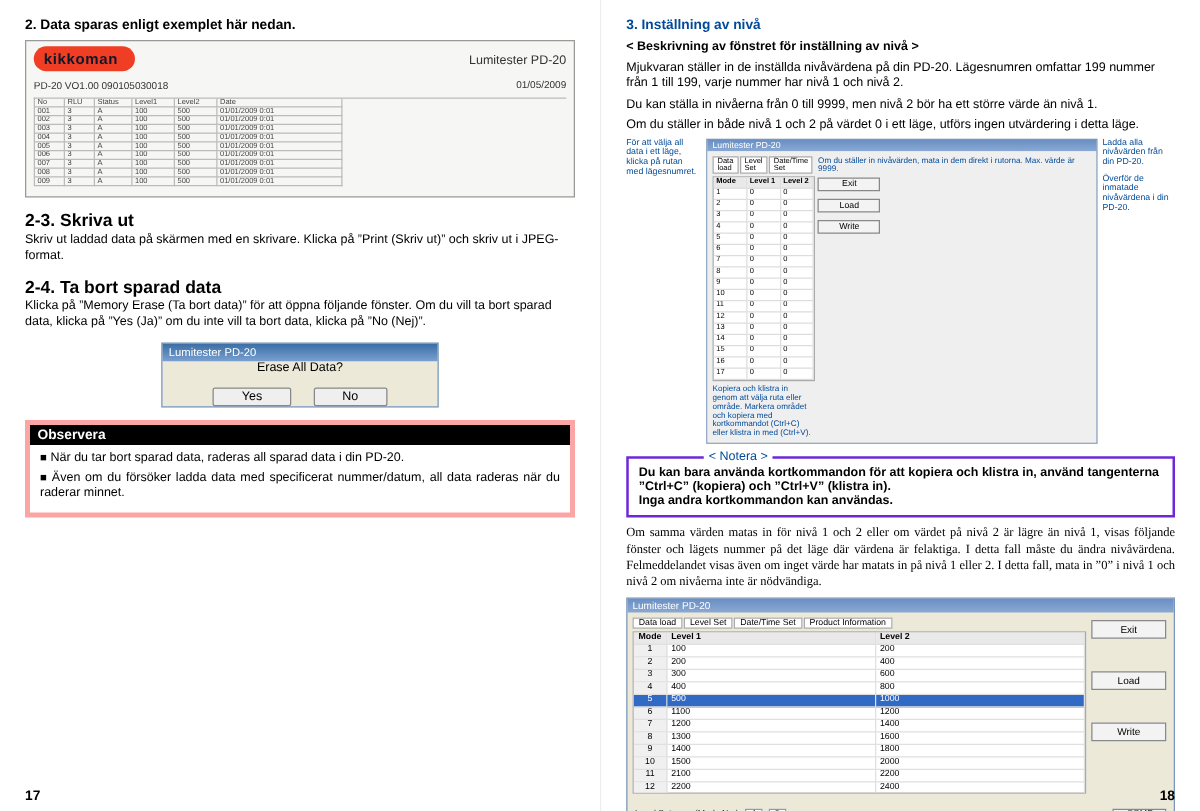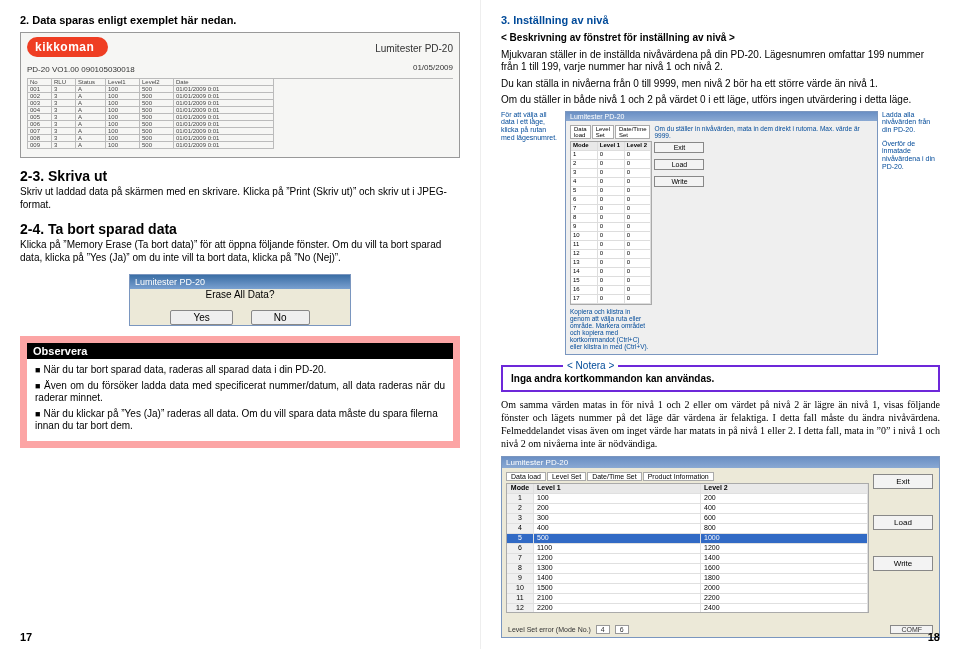--- a/index.html
+++ b/index.html
@@ -22,21 +22,21 @@
   
   .fig1 { border:1px solid #999; background:#f6f6f4; height:116px; margin:0 0 10px 0; padding:4px 6px; }
   .kikkoman {
     display:inline-block;
     padding:3px 14px 3px 8px;
     background:#ef3e23;
     border-radius:12px;
     position:relative;
     margin-bottom:6px;
   }
-  .kikkoman span { color:#ffffff; font-weight:bold; font-size:12px; letter-spacing:0.5px; }
+  .kikkoman span { color:#0f172a; font-weight:bold; font-size:12px; letter-spacing:0.5px; }
   .fig1 .right-label { float:right; font-size:10px; color:#333; margin-top:6px; }
   .fig1 .sub { font-size:8px; color:#333; }
   .fig1 .tbl { border-top:1px solid #bbb; border-left:1px solid #bbb; margin-top:4px; }
   .fig1 .tbl .row { display:flex; }
   .fig1 .tbl .cell {
     border-right:1px solid #bbb; border-bottom:1px solid #bbb;
     font-size:6px; padding:0 2px; height:7px; overflow:hidden; color:#444;
     box-sizing:border-box;
   }
 
@@ -53,21 +53,21 @@
   }
   .dialog .bd { text-align:center; }
   .dialog .bd .msg { display:block; margin-bottom:10px; font-size:10px; }
   .dialog .btns { display:flex; justify-content:center; gap:18px; }
   .dialog .btn {
     border:1px solid #888; background:#efefef; font-size:10px;
     padding:1px 22px; border-radius:2px;
   }
 
   .observera {
-    border:7px solid #fca5a5; background:#fff;
+    border:4px solid #fca5a5; background:#fff;
   }
   .observera .hdr {
     background:#000; color:#fff; font-weight:bold; font-size:11px;
     padding:2px 6px;
   }
   .observera .content { padding:5px 8px; font-size:10px; }
   .observera .content p { margin:0 0 3px 0; }
   .observera .bullet::before { content:"■"; font-size:9px; margin-right:3px; }
 
   .pgnum { position:absolute; bottom:6px; font-size:11px; font-weight:bold; }
@@ -270,21 +270,20 @@
         <span class="btn">No</span>
       </div>
     </div>
   </div>
 
   <div class="observera">
     <div class="hdr">Observera</div>
     <div class="content">
       <p class="bullet">När du tar bort sparad data, raderas all sparad data i din PD-20.</p>
       <p class="bullet just">Även om du försöker ladda data med specificerat nummer/datum, all data raderas när du raderar minnet.</p>
-      <p class="bullet">När du klickar på ”Yes (Ja)” raderas all data. Om du vill spara data måste du spara filerna innan du tar bort dem.</p>
     </div>
   </div>
 
   <div class="pgnum l">17</div>
 </div>
 
 <div class="page">
 
   <h2 class="blue">3. Inställning av nivå</h2>
   <p style="font-weight:bold">&lt; Beskrivning av fönstret för inställning av nivå &gt;</p>
@@ -414,20 +413,21 @@
     </div>
 
     <div style="flex:0 0 58px;">
       <div class="note small">Ladda alla nivåvärden från din PD-20.</div>
       <div class="note small" style="margin-top:6px;">Överför de inmatade nivåvärdena i din PD-20.</div>
     </div>
   </div>
 
   <div class="notera">
     <span class="lbl">&lt; Notera &gt;</span>
+    <div>Du kan bara använda kortkommandon för att kopiera och klistra in, använd tangenterna ”Ctrl+C” (kopiera) och ”Ctrl+V” (klistra in).</div>
     <div>Inga andra kortkommandon kan användas.</div>
   </div>
 
   <p class="para">Om samma värden matas in för nivå 1 och 2 eller om värdet på nivå 2 är lägre än nivå 1, visas följande fönster och lägets nummer på det läge där värdena är felaktiga. I detta fall måste du ändra nivåvärdena. Felmeddelandet visas även om inget värde har matats in på nivå 1 eller 2. I detta fall, mata in ”0” i nivå 1 och nivå 2 om nivåerna inte är nödvändiga.</p>
 
   <div class="fig2">
     <div class="titlebar">Lumitester PD-20</div>
     <div class="area">
       <div class="left">
         <div class="tabs" id="bigTabs">

